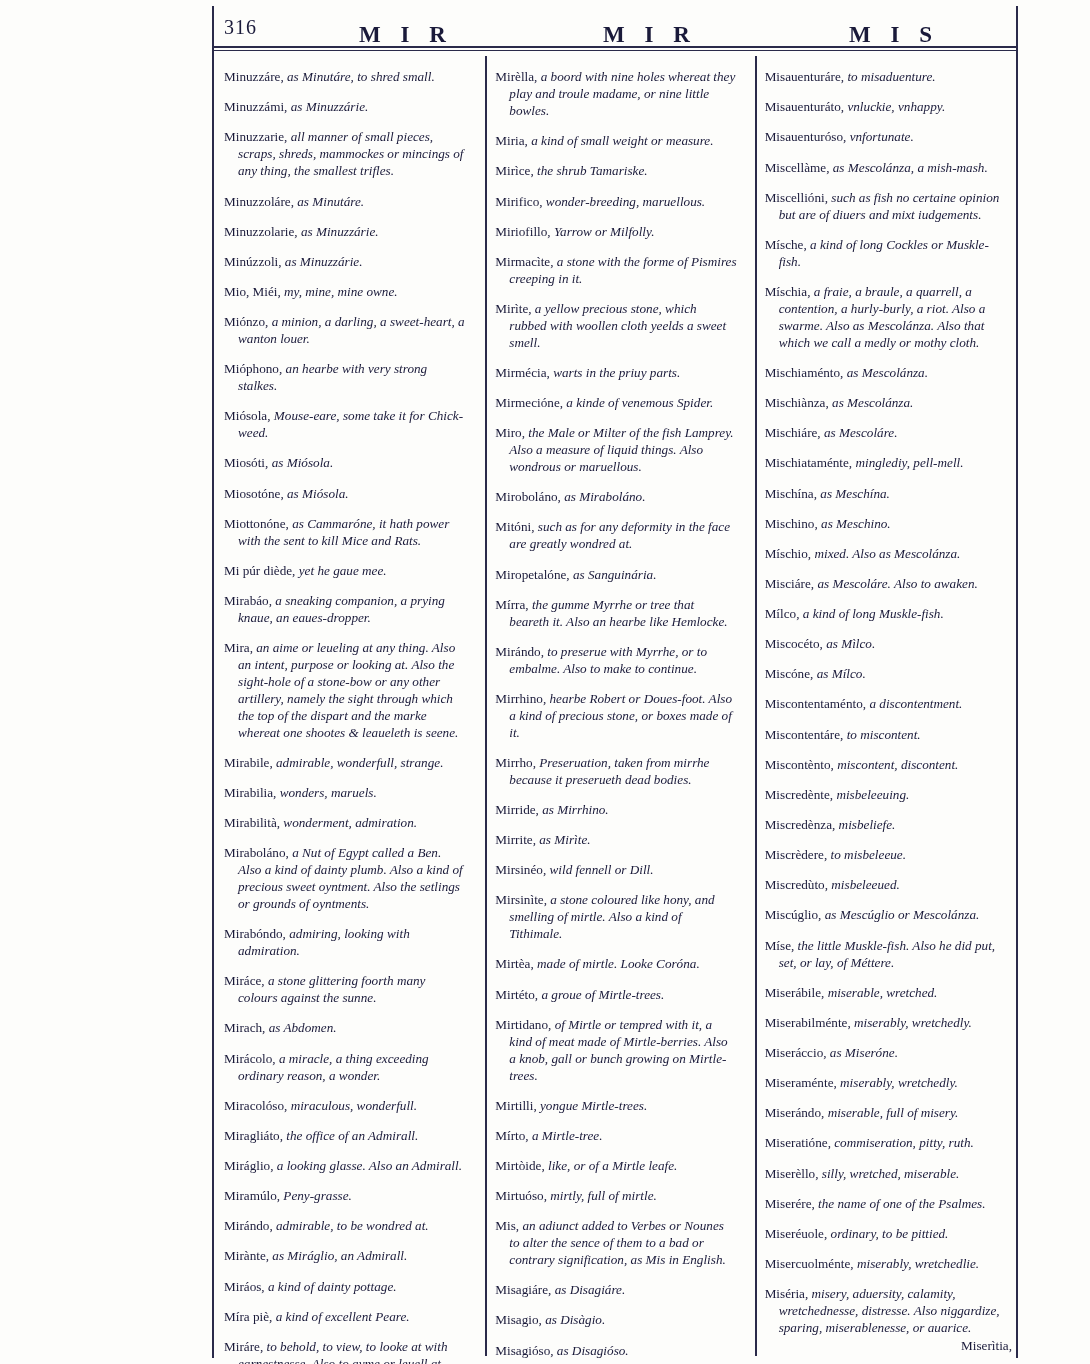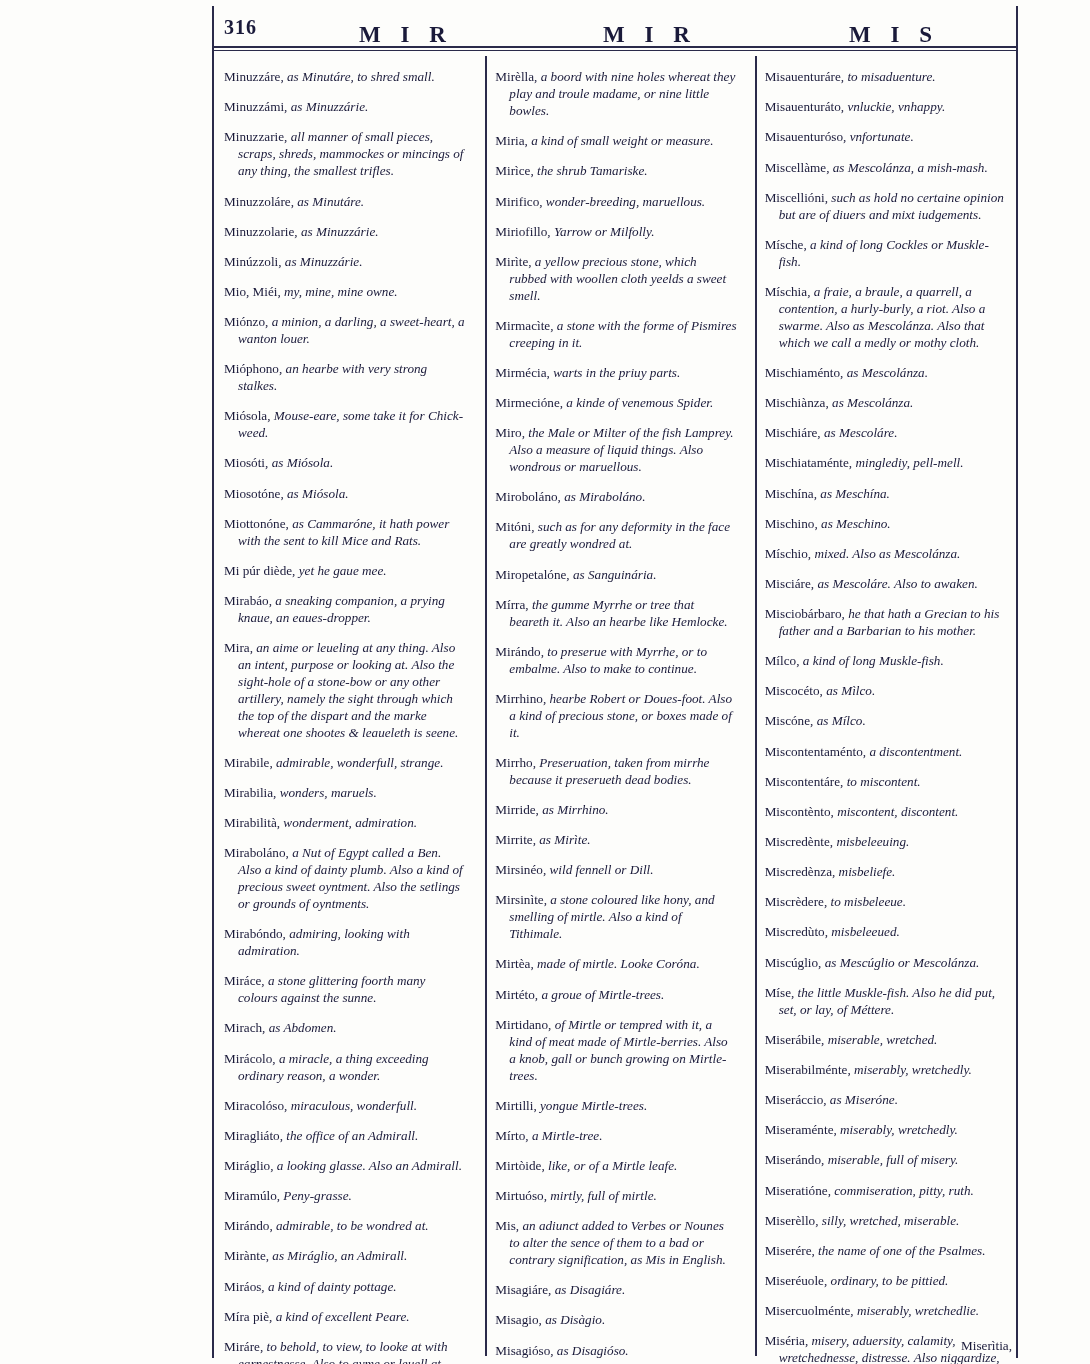--- a/index.html
+++ b/index.html
@@ -43,21 +43,21 @@
     top: 46px;
     height: 2px;
     background: #2a2a4a;
   }
   .header-rule.thin {
     top: 50px;
     height: 1px;
   }
   .pagenum {
     font-size: 20px;
-    font-weight: bold;
+    font-weight: normal;
     letter-spacing: 1px;
     margin-left: 10px;
     width: 60px;
   }
   .head-word {
     flex: 1;
     text-align: center;
     font-size: 23px;
     letter-spacing: 7px;
     font-weight: bold;
@@ -158,22 +158,22 @@
         <p class="entry"><span class="hw hang">Miráos,</span><span class="df"> a kind of dainty pottage.</span></p>
         <p class="entry"><span class="hw hang">Míra piè,</span><span class="df"> a kind of excellent Peare.</span></p>
         <p class="entry"><span class="hw hang">Miráre,</span><span class="df"> to behold, to view, to looke at with earnestnesse. Also to ayme or leuell at. Also to consider, to aduise or ponder.</span></p>
       </div>
     <div class="col">
         <p class="entry"><span class="hw hang">Mirèlla,</span><span class="df"> a boord with nine holes whereat they play and troule madame, or nine little bowles.</span></p>
         <p class="entry"><span class="hw hang">Miria,</span><span class="df"> a kind of small weight or measure.</span></p>
         <p class="entry"><span class="hw hang">Mirìce,</span><span class="df"> the shrub Tamariske.</span></p>
         <p class="entry"><span class="hw hang">Mirifico,</span><span class="df"> wonder-breeding, maruellous.</span></p>
         <p class="entry"><span class="hw hang">Miriofillo,</span><span class="df"> Yarrow or Milfolly.</span></p>
+        <p class="entry"><span class="hw hang">Mirmacìte,</span><span class="df"> a stone with the forme of Pismires creeping in it.</span></p>
         <p class="entry"><span class="hw hang">Mirìte,</span><span class="df"> a yellow precious stone, which rubbed with woollen cloth yeelds a sweet smell.</span></p>
-        <p class="entry"><span class="hw hang">Mirmacìte,</span><span class="df"> a stone with the forme of Pismires creeping in it.</span></p>
         <p class="entry"><span class="hw hang">Mirmécia,</span><span class="df"> warts in the priuy parts.</span></p>
         <p class="entry"><span class="hw hang">Mirmecióne,</span><span class="df"> a kinde of venemous Spider.</span></p>
         <p class="entry"><span class="hw hang">Miro,</span><span class="df"> the Male or Milter of the fish Lamprey. Also a measure of liquid things. Also wondrous or maruellous.</span></p>
         <p class="entry"><span class="hw hang">Miroboláno,</span><span class="df"> as Miraboláno.</span></p>
         <p class="entry"><span class="hw hang">Mitóni,</span><span class="df"> such as for any deformity in the face are greatly wondred at.</span></p>
         <p class="entry"><span class="hw hang">Miropetalóne,</span><span class="df"> as Sanguinária.</span></p>
         <p class="entry"><span class="hw hang">Mírra,</span><span class="df"> the gumme Myrrhe or tree that beareth it. Also an hearbe like Hemlocke.</span></p>
         <p class="entry"><span class="hw hang">Mirándo,</span><span class="df"> to preserue with Myrrhe, or to embalme. Also to make to continue.</span></p>
         <p class="entry"><span class="hw hang">Mirrhino,</span><span class="df"> hearbe Robert or Doues-foot. Also a kind of precious stone, or boxes made of it.</span></p>
         <p class="entry"><span class="hw hang">Mirrho,</span><span class="df"> Preseruation, taken from mirrhe because it preserueth dead bodies.</span></p>
@@ -192,32 +192,31 @@
         <p class="entry"><span class="hw hang">Misagiáre,</span><span class="df"> as Disagiáre.</span></p>
         <p class="entry"><span class="hw hang">Misagio,</span><span class="df"> as Disàgio.</span></p>
         <p class="entry"><span class="hw hang">Misagióso,</span><span class="df"> as Disagióso.</span></p>
         <p class="entry"><span class="hw hang">Misalta,</span><span class="df"> a lusty trull, a smirking lasse, a bouncing wench.</span></p>
       </div>
     <div class="col">
         <p class="entry"><span class="hw hang">Misauenturáre,</span><span class="df"> to misaduenture.</span></p>
         <p class="entry"><span class="hw hang">Misauenturáto,</span><span class="df"> vnluckie, vnhappy.</span></p>
         <p class="entry"><span class="hw hang">Misauenturóso,</span><span class="df"> vnfortunate.</span></p>
         <p class="entry"><span class="hw hang">Miscellàme,</span><span class="df"> as Mescolánza, a mish-mash.</span></p>
-        <p class="entry"><span class="hw hang">Miscellióni,</span><span class="df"> such as hold no certaine opinion but are of diuers and mixt iudgements.</span></p>
+        <p class="entry"><span class="hw hang">Miscellióni,</span><span class="df"> such as fish no certaine opinion but are of diuers and mixt iudgements.</span></p>
         <p class="entry"><span class="hw hang">Mísche,</span><span class="df"> a kind of long Cockles or Muskle-fish.</span></p>
         <p class="entry"><span class="hw hang">Míschia,</span><span class="df"> a fraie, a braule, a quarrell, a contention, a hurly-burly, a riot. Also a swarme. Also as Mescolánza. Also that which we call a medly or mothy cloth.</span></p>
         <p class="entry"><span class="hw hang">Mischiaménto,</span><span class="df"> as Mescolánza.</span></p>
         <p class="entry"><span class="hw hang">Mischiànza,</span><span class="df"> as Mescolánza.</span></p>
         <p class="entry"><span class="hw hang">Mischiáre,</span><span class="df"> as Mescoláre.</span></p>
         <p class="entry"><span class="hw hang">Mischiataménte,</span><span class="df"> minglediy, pell-mell.</span></p>
         <p class="entry"><span class="hw hang">Mischína,</span><span class="df"> as Meschína.</span></p>
         <p class="entry"><span class="hw hang">Mischino,</span><span class="df"> as Meschino.</span></p>
         <p class="entry"><span class="hw hang">Míschio,</span><span class="df"> mixed. Also as Mescolánza.</span></p>
         <p class="entry"><span class="hw hang">Misciáre,</span><span class="df"> as Mescoláre. Also to awaken.</span></p>
-        <p class="entry"><span class="hw hang">Misciobárbaro,</span><span class="df"> he that hath a Grecian to his father and a Barbarian to his mother.</span></p>
         <p class="entry"><span class="hw hang">Mílco,</span><span class="df"> a kind of long Muskle-fish.</span></p>
         <p class="entry"><span class="hw hang">Miscocéto,</span><span class="df"> as Mìlco.</span></p>
         <p class="entry"><span class="hw hang">Miscóne,</span><span class="df"> as Mílco.</span></p>
         <p class="entry"><span class="hw hang">Miscontentaménto,</span><span class="df"> a discontentment.</span></p>
         <p class="entry"><span class="hw hang">Miscontentáre,</span><span class="df"> to miscontent.</span></p>
         <p class="entry"><span class="hw hang">Miscontènto,</span><span class="df"> miscontent, discontent.</span></p>
         <p class="entry"><span class="hw hang">Miscredènte,</span><span class="df"> misbeleeuing.</span></p>
         <p class="entry"><span class="hw hang">Miscredènza,</span><span class="df"> misbeliefe.</span></p>
         <p class="entry"><span class="hw hang">Miscrèdere,</span><span class="df"> to misbeleeue.</span></p>
         <p class="entry"><span class="hw hang">Miscredùto,</span><span class="df"> misbeleeued.</span></p>

